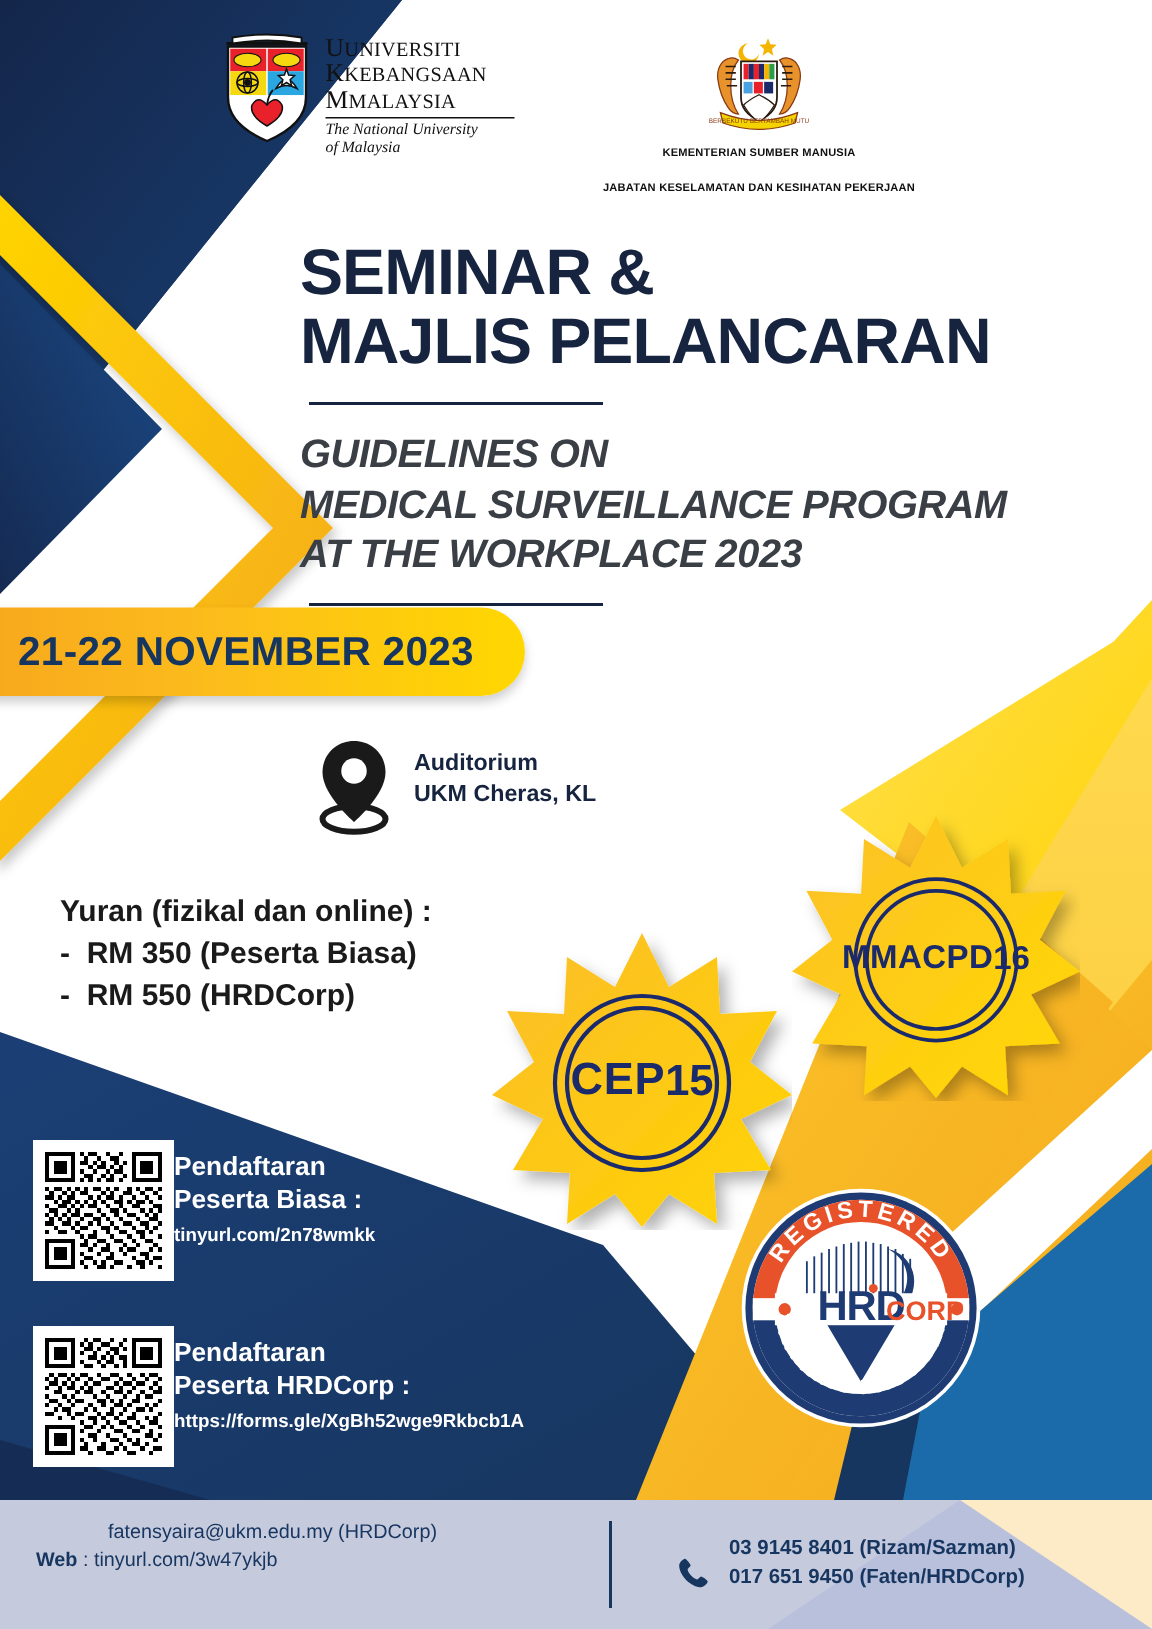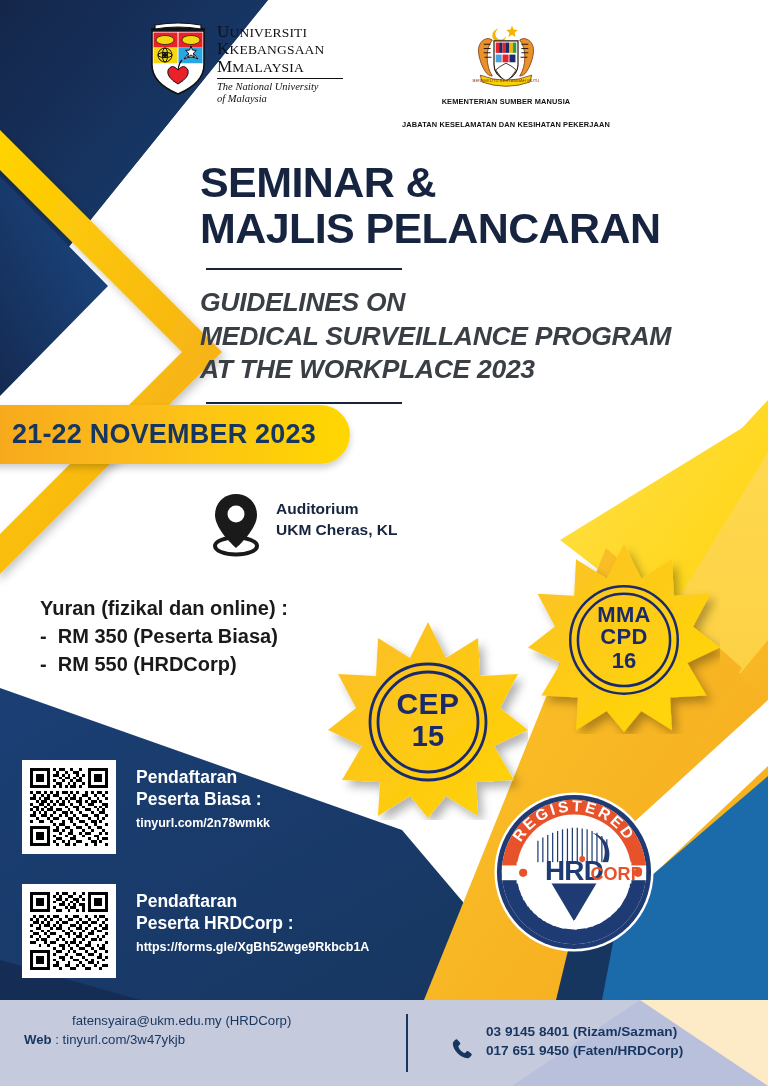--- a/index.html
+++ b/index.html
@@ -51,35 +51,35 @@
 
   
   .fees{position:absolute;left:40px;top:594px;z-index:20;}
   .fees div{font-size:20px;font-weight:bold;color:#1a1a1a;line-height:1.40;white-space:pre;}
 
   
   .burst{position:absolute;z-index:18;}
   .burst-cep{left:328px;top:620px;width:200px;height:200px;}
   .burst-mma{left:528px;top:542px;width:192px;height:192px;}
   .burst-label{
-    position:absolute;inset:0;display:flex;flex-direction:column;
+    position:absolute;inset:0;display:flex;
     align-items:center;justify-content:center;color:#1b2a6b;font-weight:bold;
     line-height:1.0;pointer-events:none;
   }
   .burst-cep .l1{font-size:30px;letter-spacing:.5px;}
   .burst-cep .l2{font-size:29px;margin-top:3px;}
   .burst-mma .l1{font-size:22px;letter-spacing:.3px;}
   .burst-mma .l2{font-size:22px;letter-spacing:.3px;}
   .burst-mma .l3{font-size:22px;margin-top:2px;}
 
   
   .hrd-seal{position:absolute;left:492px;top:790px;width:164px;height:164px;z-index:19;}
 
   
-  .qr-block{position:absolute;z-index:20;display:flex;align-items:flex-start;gap:20px;}
+  .qr-block{position:absolute;z-index:20;display:flex;align-items:flex-start;}
   .qr-1{left:22px;top:760px;}
   .qr-2{left:22px;top:884px;}
   .qr-img{width:94px;height:94px;background:#fff;padding:5px;box-sizing:border-box;flex:0 0 auto;}
   .qr-text{padding-top:6px;}
   .qr-text .hd{font-size:17.5px;font-weight:bold;color:#ffffff;line-height:1.28;}
   .qr-text .url{font-size:12.5px;font-weight:bold;color:#ffffff;margin-top:5px;}
 
   
   .footer{position:absolute;left:0;top:1000px;width:768px;height:86px;z-index:25;}
   .footer-left{position:absolute;left:24px;top:12px;}

